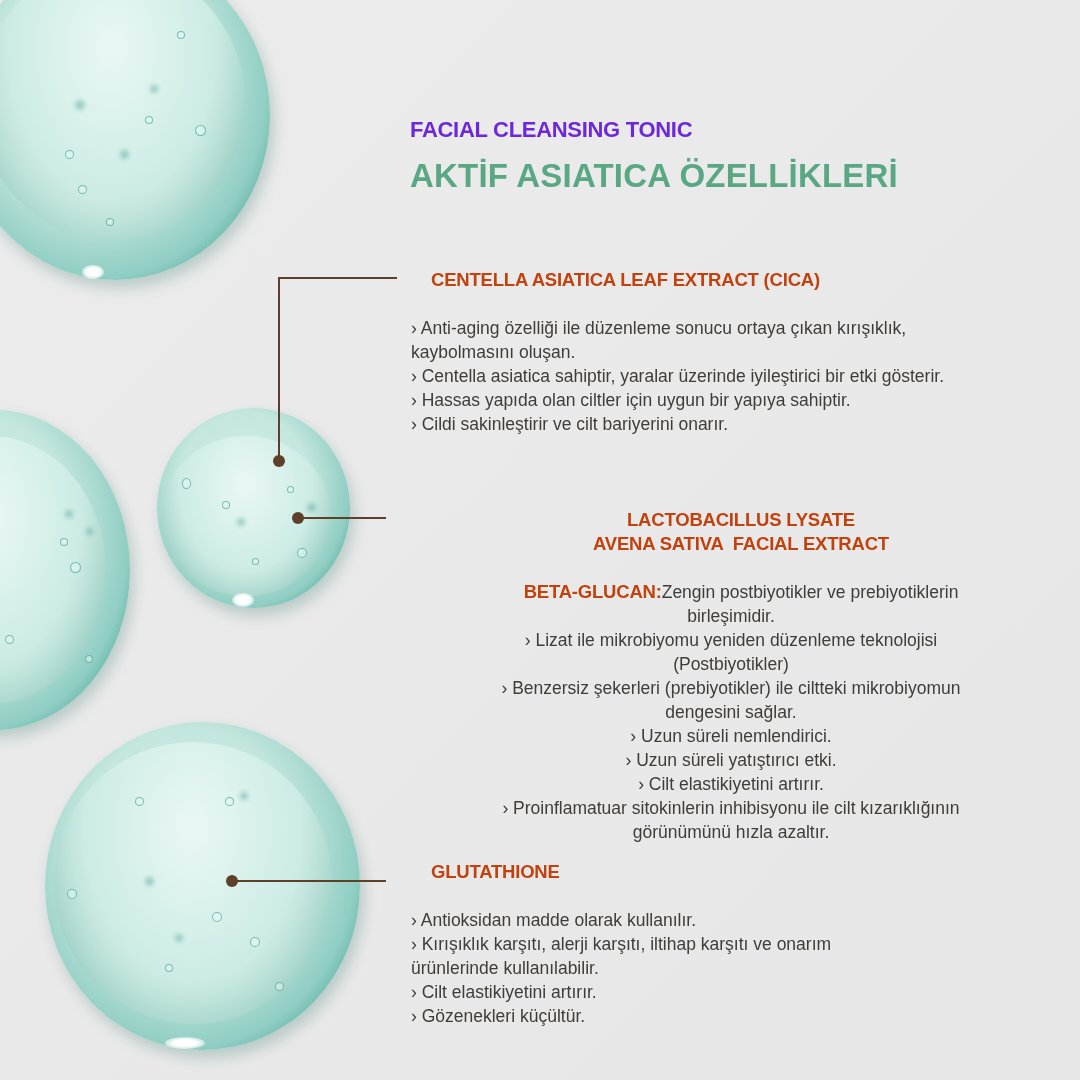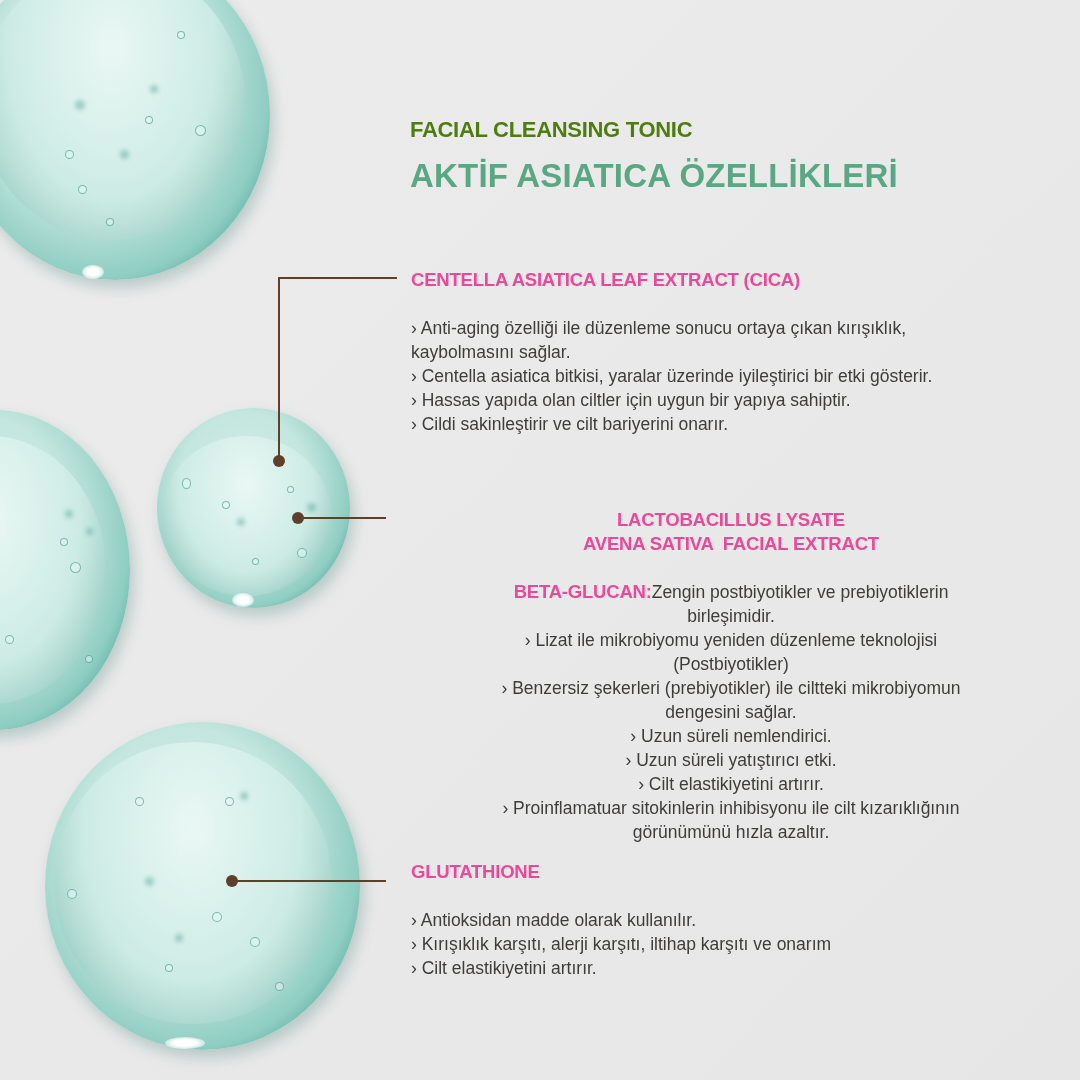--- a/index.html
+++ b/index.html
@@ -27,23 +27,23 @@
     }
     .bub { position:absolute; border-radius:50%; border:1.5px solid rgba(40,140,125,0.55); background:rgba(230,250,245,0.5); }
     .spk { position:absolute; border-radius:50%; background:rgba(40,140,125,0.35); filter:blur(2px); }
 
     
     .ln { position:absolute; background:#5e3f2a; }
     .dot { position:absolute; width:12px; height:12px; border-radius:50%; background:#5e3f2a; margin:-6px 0 0 -6px; }
 
     
     .txt { position:absolute; left:411px; width:640px; color:#3f3d3a; }
-    .subtitle { position:absolute; left:410px; top:117px; font-family:"Liberation Sans", sans-serif; font-weight:700; font-size:22px; color:#4d7c0f; letter-spacing:-0.3px; }
+    .subtitle { position:absolute; left:410px; top:117px; font-family:"Liberation Sans", sans-serif; font-weight:700; font-size:22px; color:#6d28d9; letter-spacing:-0.3px; }
     .title { position:absolute; left:410px; top:157px; font-family:"Liberation Sans", sans-serif; font-weight:700; font-size:33px; color:#5aa784; letter-spacing:0.2px; }
-    .sec-head { font-family:"Liberation Sans", sans-serif; font-weight:700; font-size:18.5px; line-height:24px; color:#ec4899; letter-spacing:-0.2px; }
+    .sec-head { font-family:"Liberation Sans", sans-serif; font-weight:700; font-size:18.5px; line-height:24px; color:#c2410c; letter-spacing:-0.2px;margin-left:20px; }
     .body-lines { font-family:"Liberation Sans", sans-serif; font-size:17.5px; line-height:24px; color:#3f3d3a; margin:0; padding:0; list-style:none; }
     .body-lines li { margin:0; }
     .gap { height:24px; }
     .bold-lead { font-weight:700; }
   </style>
 </head>
 <body>
 
 <div class="stage">
 
@@ -113,22 +113,22 @@
   <div class="dot" style="left:232px; top:881px;"></div>
 
   <div class="subtitle">FACIAL CLEANSING TONIC</div>
   <div class="title">AKTİF ASIATICA ÖZELLİKLERİ</div>
 
   <div class="txt" style="top:268px;">
     <div class="sec-head">CENTELLA ASIATICA LEAF EXTRACT (CICA)</div>
     <div class="gap"></div>
     <ul class="body-lines">
       <li>› Anti-aging özelliği ile düzenleme sonucu ortaya çıkan kırışıklık,</li>
-      <li>kaybolmasını sağlar.</li>
-      <li>› Centella asiatica bitkisi, yaralar üzerinde iyileştirici bir etki gösterir.</li>
+      <li>kaybolmasını oluşan.</li>
+      <li>› Centella asiatica sahiptir, yaralar üzerinde iyileştirici bir etki gösterir.</li>
       <li>› Hassas yapıda olan ciltler için uygun bir yapıya sahiptir.</li>
       <li>› Cildi sakinleştirir ve cilt bariyerini onarır.</li>
     </ul>
   </div>
 
   <div class="txt" style="top:508px;text-align:center;">
     <div class="sec-head">LACTOBACILLUS LYSATE</div>
     <div class="sec-head" style="white-space:pre;">AVENA SATIVA  FACIAL EXTRACT</div>
     <div class="gap"></div>
     <ul class="body-lines">
@@ -145,17 +145,19 @@
       <li>görünümünü hızla azaltır.</li>
     </ul>
   </div>
 
   <div class="txt" style="top:860px;">
     <div class="sec-head">GLUTATHIONE</div>
     <div class="gap"></div>
     <ul class="body-lines">
       <li>› Antioksidan madde olarak kullanılır.</li>
       <li>› Kırışıklık karşıtı, alerji karşıtı, iltihap karşıtı ve onarım</li>
+      <li>ürünlerinde kullanılabilir.</li>
       <li>› Cilt elastikiyetini artırır.</li>
+      <li>› Gözenekleri küçültür.</li>
     </ul>
   </div>
 
 </div>
 
 </body></html>

